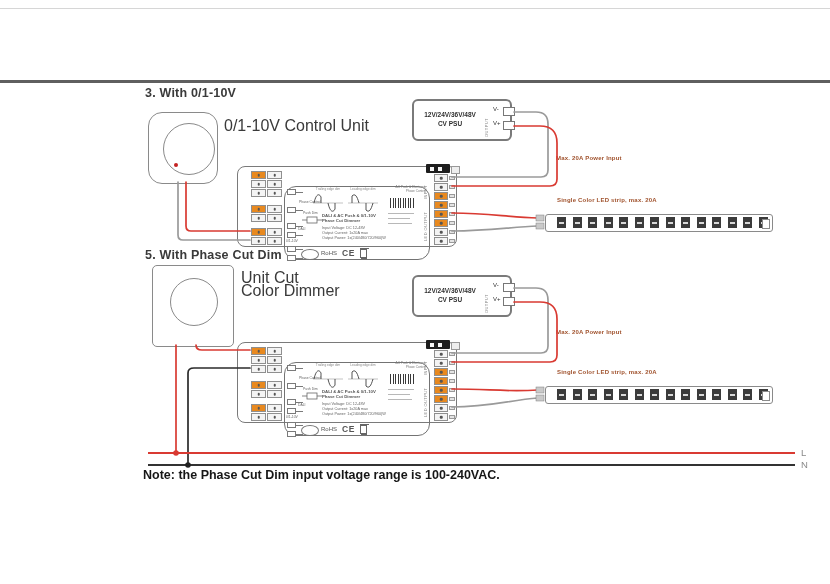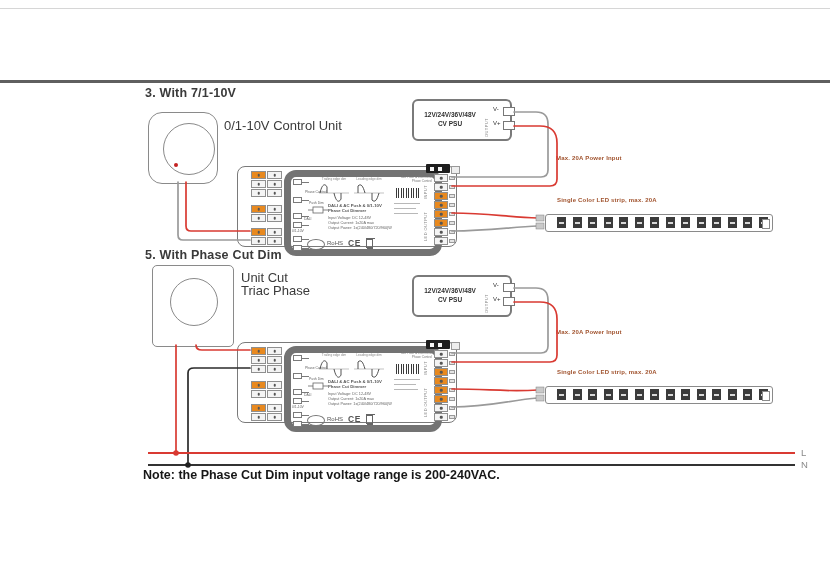--- a/index.html
+++ b/index.html
@@ -1,20 +1,20 @@
 <!DOCTYPE html>
 <html><head>
 <meta charset="utf-8">
 <style>
   html,body{margin:0;padding:0}
   body{width:830px;height:584px;position:relative;background:#fff;overflow:hidden;
        font-family:"Liberation Sans",sans-serif;color:#3a3a3a}
   .divider{position:absolute;left:0;width:830px}
   .sec-title{position:absolute;font-size:12.5px;font-weight:600;color:#3a3a3a;letter-spacing:.2px}
-  .ctl-label{position:absolute;font-size:13px;color:#3a3a3a;line-height:13px}
+  .ctl-label{position:absolute;font-size:16px;color:#3a3a3a;line-height:13px}
   .ann{position:absolute;font-size:6px;font-weight:bold;color:#a0522d;letter-spacing:.2px;white-space:nowrap}
   .note{position:absolute;font-size:12.5px;font-weight:bold;color:#161616;white-space:nowrap}
   .lnlabel{position:absolute;font-size:9.5px;color:#8a8a8a}
 
   
   .knob{position:absolute;background:#fff;border:1.5px solid #8a8a8a}
   .kcirc{position:absolute;border:1.2px solid #8a8a8a;border-radius:50%;background:#fff}
   .kdot{position:absolute;width:4px;height:4px;border-radius:50%;background:#c42222}
 
   
@@ -23,21 +23,21 @@
   .psu-v{position:absolute;left:79px;font-size:6px;color:#333}
   .psu-stub{position:absolute;left:89px;width:10px;height:7px;background:#fff;border:1px solid #777}
   .vlabel{position:absolute;writing-mode:vertical-rl;transform:rotate(180deg);font-size:4px;color:#8a8a8a;letter-spacing:.4px;white-space:nowrap}
 
   
   .device{position:absolute;width:218px;height:79px;background:#fff;border:1.5px solid #7a7a7a;border-radius:8px}
   .lgroup{position:absolute;left:13px}
   .trow{display:flex;gap:1px;height:8px;margin-bottom:1px}
   .tcell{width:15px;height:8px;border:.5px solid #8f8f8f;position:relative;box-sizing:border-box;background:#f4f4f4}
   .tcell::after{content:"";position:absolute;width:2.5px;height:2.5px;background:#555;border-radius:50%;left:50%;top:50%;transform:translate(-50%,-50%)}
-  .plate{position:absolute;left:46px;top:3px;width:144px;height:72px;border:7px solid #737373;border-radius:12px}
+  .plate{position:absolute;left:46px;top:19px;width:144px;height:72px;border:1px solid #737373;border-radius:12px}
   .pin{position:absolute;left:2px;width:9px;height:6px;border:.8px solid #7a7a7a;background:#fff;box-sizing:border-box}
   .pin::after{content:"";position:absolute;left:8px;top:2px;width:7px;height:1px;background:#7a7a7a}
   .plabel{position:absolute;font-size:3.4px;color:#666;white-space:nowrap}
   .wf{position:absolute;width:32px;height:28px}
   .wfl{font-size:3.2px;color:#888;text-align:center;white-space:nowrap}
   .dev-name{position:absolute;font-size:4.3px;font-weight:bold;color:#555;line-height:5.4px;white-space:nowrap}
   .dev-spec{position:absolute;font-size:3.8px;color:#666;line-height:4.8px;white-space:nowrap}
   .corner-note{position:absolute;right:3px;top:-2px;width:60px;text-align:right;font-size:3.2px;color:#777;line-height:4px;white-space:nowrap}
   .barcode{position:absolute;left:105px;top:11px;width:24px;height:10px;
            background:repeating-linear-gradient(90deg,#3a3a3a 0 1px,#fff 1px 2.5px)}
@@ -64,21 +64,21 @@
   .endcap{position:absolute;right:2px;top:3.5px;width:6px;height:8px;background:#fff;border:.8px solid #8a8a8a}
 
   svg.wires{position:absolute;left:0;top:0;z-index:6;pointer-events:none}
 </style>
 </head>
 <body>
 
 <div class="divider" style="top:8px;height:1px;background:#d6d6d6"></div>
 <div class="divider" style="top:80px;height:2.5px;background:#5f5f5f"></div>
 
-<div class="sec-title" style="left:145px;top:86px">3. With 7/1-10V</div>
+<div class="sec-title" style="left:145px;top:86px">3. With 0/1-10V</div>
 
 <div class="knob" style="left:148px;top:112px;width:68px;height:70px;border-radius:14px">
   <div class="kcirc" style="left:14px;top:10px;width:50px;height:50px"></div>
   <div class="kdot" style="left:25px;top:50px"></div>
 </div>
 <div class="ctl-label" style="left:224px;top:119px">0/1-10V Control Unit</div>
 
 <div class="psu" style="left:412px;top:99px">
   <div class="psu-text">
     <div>12V/24V/36V/48V</div>
@@ -250,21 +250,21 @@
   <div class="endcap"></div>
 </div>
 
 <div class="sec-title" style="left:145px;top:248px">5. With Phase Cut Dim</div>
 
 <div class="knob" style="left:152px;top:265px;width:80px;height:80px;border-radius:5px">
   <div class="kcirc" style="left:17px;top:12px;width:46px;height:46px"></div>
 </div>
 <div class="ctl-label" style="left:241px;top:271px">
   <div>Unit Cut</div>
-  <div>Triac Phase</div>
+  <div>Color Dimmer</div>
 </div>
 
 <div class="psu" style="left:412px;top:275px">
   <div class="psu-text">
     <div>12V/24V/36V/48V</div>
     <div>CV PSU</div>
   </div>
   <div class="vlabel" style="left:70px;top:4px;height:32px">OUTPUT</div>
   <div class="psu-v" style="top:5px">V-</div>
   <div class="psu-v" style="top:19px">V+</div>
@@ -426,21 +426,21 @@
       <div class="led"></div>
       <div class="led"></div>
       <div class="led"></div>
       <div class="led"></div>
     </div>
   <div class="endcap"></div>
 </div>
 
 <div class="lnlabel" style="left:801px;top:447px">L</div>
 <div class="lnlabel" style="left:801px;top:459px">N</div>
-<div class="note" style="left:143px;top:468px">Note: the Phase Cut Dim input voltage range is 200-240VAC.</div>
+<div class="note" style="left:143px;top:468px">Note: the Phase Cut Dim input voltage range is 100-240VAC.</div>
 
 <svg class="wires" width="830" height="584" viewBox="0 0 830 584">
 
   <path d="M178 182 V235 Q178 240 183 240 H250" stroke="#9a9a9a" stroke-width="1.7" fill="none" stroke-linecap="round"></path>
   <path d="M186 182 V226 Q186 231 191 231 H250" stroke="#d93a32" stroke-width="1.7" fill="none" stroke-linecap="round"></path>
   <path d="M514 112 H536 Q548 112 548 124 V170 Q548 177 541 177 H452" stroke="#9a9a9a" stroke-width="1.7" fill="none" stroke-linecap="round"></path>
   <path d="M514 126 H540 Q557 126 557 143 V179 Q557 186 550 186 H452" stroke="#d93a32" stroke-width="1.7" fill="none" stroke-linecap="round"></path>
   <path d="M452 213 C490 213 505 217 538 218" stroke="#d93a32" stroke-width="1.7" fill="none" stroke-linecap="round"></path>
   <path d="M452 231 C490 231 510 227 538 226" stroke="#9a9a9a" stroke-width="1.7" fill="none" stroke-linecap="round"></path>
   <rect x="536" y="215" width="8" height="6" fill="#c9c9c9" stroke="#808080" stroke-width=".5"></rect>

